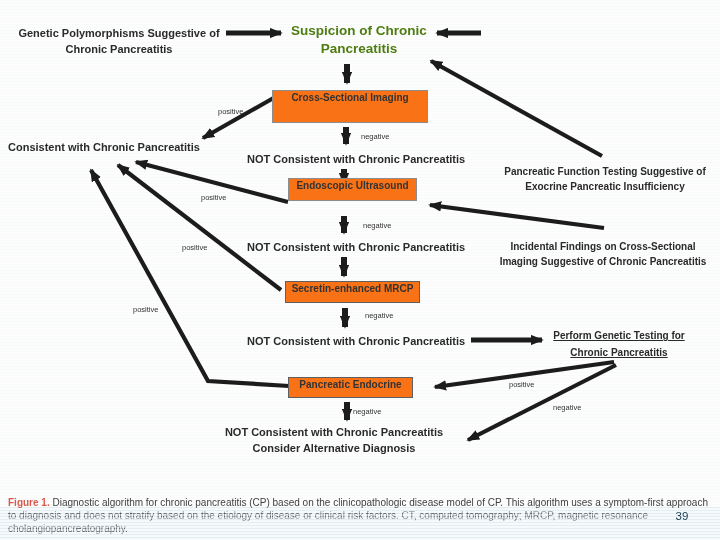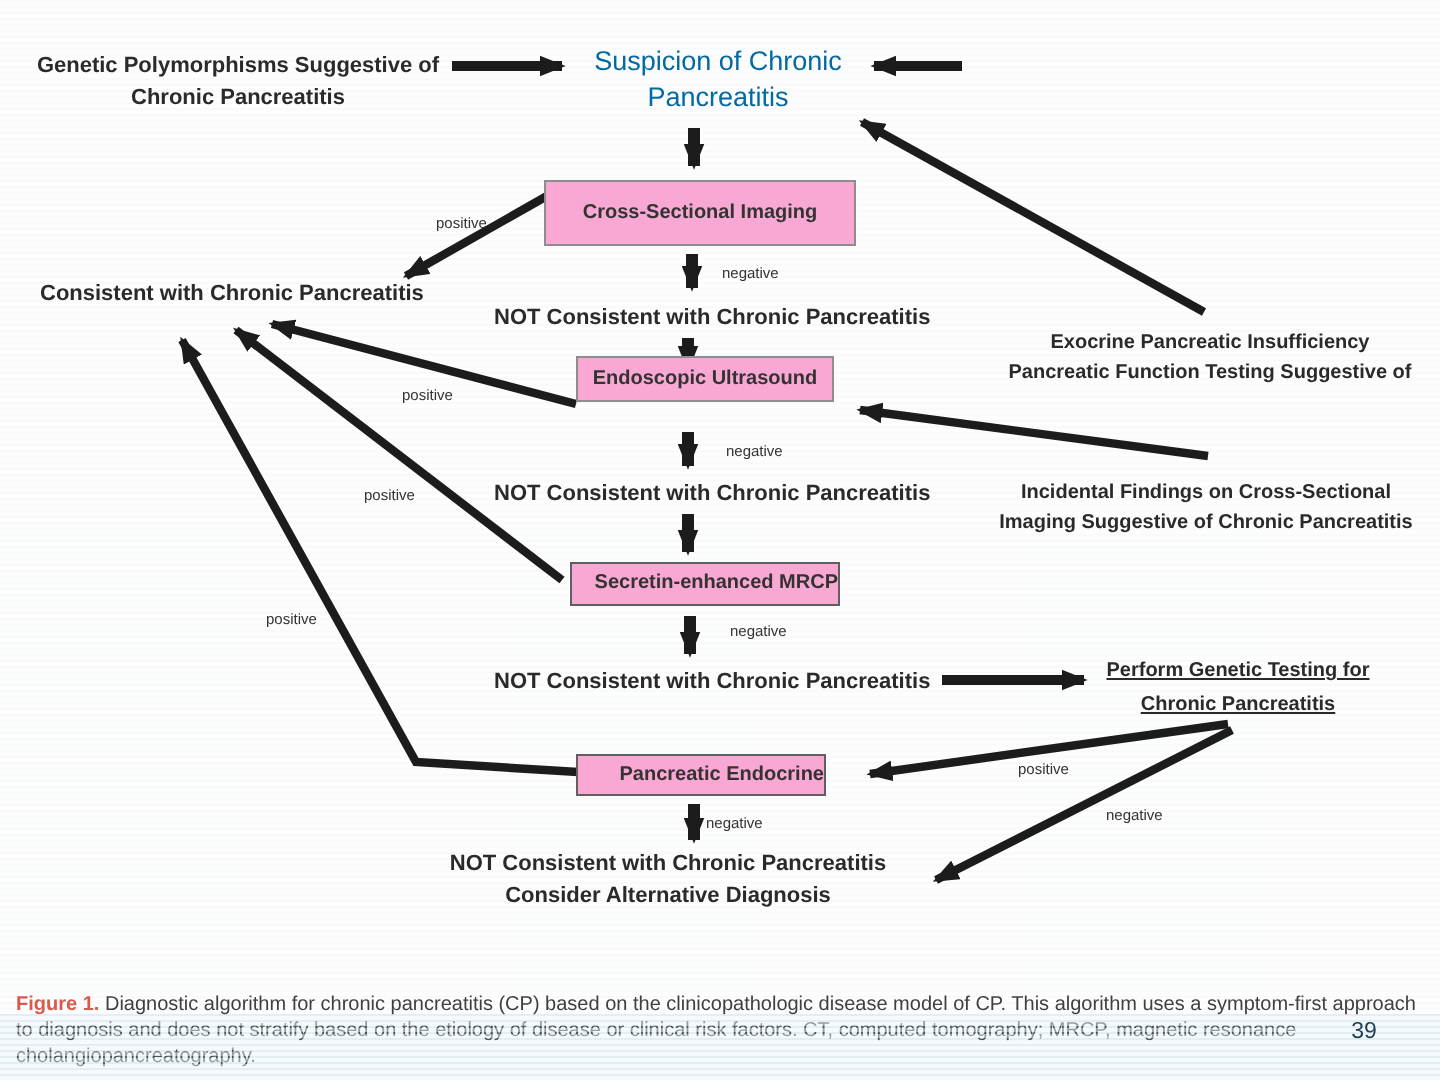--- a/index.html
+++ b/index.html
@@ -8,25 +8,25 @@
   .texture { position:absolute; inset:0; pointer-events:none;
     background:repeating-linear-gradient(180deg, rgba(150,195,215,0.05) 0 1px, transparent 1px 3px); }
   .bottom-texture { position:absolute; left:0; top:507px; width:720px; height:33px; pointer-events:none;
     background:repeating-linear-gradient(180deg, rgba(120,175,200,0.16) 0 1px, rgba(240,247,250,0.5) 1px 3px); }
   svg.arrows { position:absolute; left:0; top:0; }
   .arrow { stroke:var(--arrow, #1c1c1c); fill:none; }
   .w6 { stroke-width:6; } .w5 { stroke-width:5; } .w4 { stroke-width:4.2; }
   .ah { fill:var(--arrow, #1c1c1c); }
   .node { position:absolute; color:#2a2a2a; font-weight:600; font-size:11px; line-height:16px; text-align:center; }
   .nowrap { white-space:nowrap; }
-  .title { font-size:13.5px; line-height:18px; font-weight:400; color:#0369a1; }
+  .title { font-size:13.5px; line-height:18px; font-weight:700; color:#4d7c0f; }
   .rnode { font-size:10px; line-height:15px; }
   .sub-item { font-size:7.5px; line-height:12px; font-weight:400; color:#333; }
-  .fc-box { position:absolute; border:1px solid var(--box-border, #8d8d8d); background:#f9a8d4;
-    display:flex; flex-direction:column; justify-content:center; font-size:10px; font-weight:600;
+  .fc-box { position:absolute; border:1px solid var(--box-border, #8d8d8d); background:#f97316;
+    display:flex; flex-direction:row; justify-content:center; font-size:10px; font-weight:600;
     color:#333; text-align:center; line-height:13.5px; }
   .fc-box.dark { border-color:#5f5f5f;text-align:right; }
   .edge-label { position:absolute; font-size:7.5px; font-weight:400; color:#333; white-space:nowrap; }
   .caption { position:absolute; left:8px; top:496px; width:704px; font-size:10px; line-height:13px;
     color:#3f3f3f; text-align:left; }
   .caption .fig { color:var(--caption-label, #d95a4c); font-weight:700; }
   .page-num { position:absolute; left:664px; top:510px; width:36px; text-align:center;
     font-size:11.5px; color:var(--page-number, #1b4254); }
 </style>
 </head>
@@ -78,32 +78,32 @@
   <div class="fc-box" style="left:288px; top:178px; width:129px; height:23px;">
     <div>Endoscopic Ultrasound</div>
   </div>
   <div class="fc-box dark" style="left:285px; top:281px; width:135px; height:22px;">
     <div>Secretin-enhanced MRCP</div>
   </div>
   <div class="fc-box dark" style="left:288px; top:377px; width:125px; height:21px;">
     <div>Pancreatic Endocrine</div>
   </div>
 
-  <div class="node nowrap" style="left:8px; top:139px;margin-left:12px;">Consistent with Chronic Pancreatitis</div>
+  <div class="node nowrap" style="left:8px; top:139px;">Consistent with Chronic Pancreatitis</div>
   <div class="node nowrap" style="left:247px; top:151px;">NOT Consistent with Chronic Pancreatitis</div>
   <div class="node nowrap" style="left:247px; top:239px;">NOT Consistent with Chronic Pancreatitis</div>
   <div class="node nowrap" style="left:247px; top:333px;">NOT Consistent with Chronic Pancreatitis</div>
   <div class="node" style="left:214px; top:425px; width:240px; line-height:15.5px;">
     <div>NOT Consistent with Chronic Pancreatitis</div>
     <div>Consider Alternative Diagnosis</div>
   </div>
 
   <div class="node rnode" style="left:491px; top:165px; width:228px; line-height:14.5px;">
+    <div>Pancreatic Function Testing Suggestive of</div>
     <div>Exocrine Pancreatic Insufficiency</div>
-    <div>Pancreatic Function Testing Suggestive of</div>
   </div>
   <div class="node rnode" style="left:487px; top:239px; width:232px; line-height:15px;">
     <div>Incidental Findings on Cross-Sectional</div>
     <div>Imaging Suggestive of Chronic Pancreatitis</div>
   </div>
   <div class="node rnode" style="left:540px; top:328px; width:158px; line-height:16.5px;text-decoration:underline;">
     <div>Perform Genetic Testing for</div>
     <div>Chronic Pancreatitis</div>
   </div>
 

